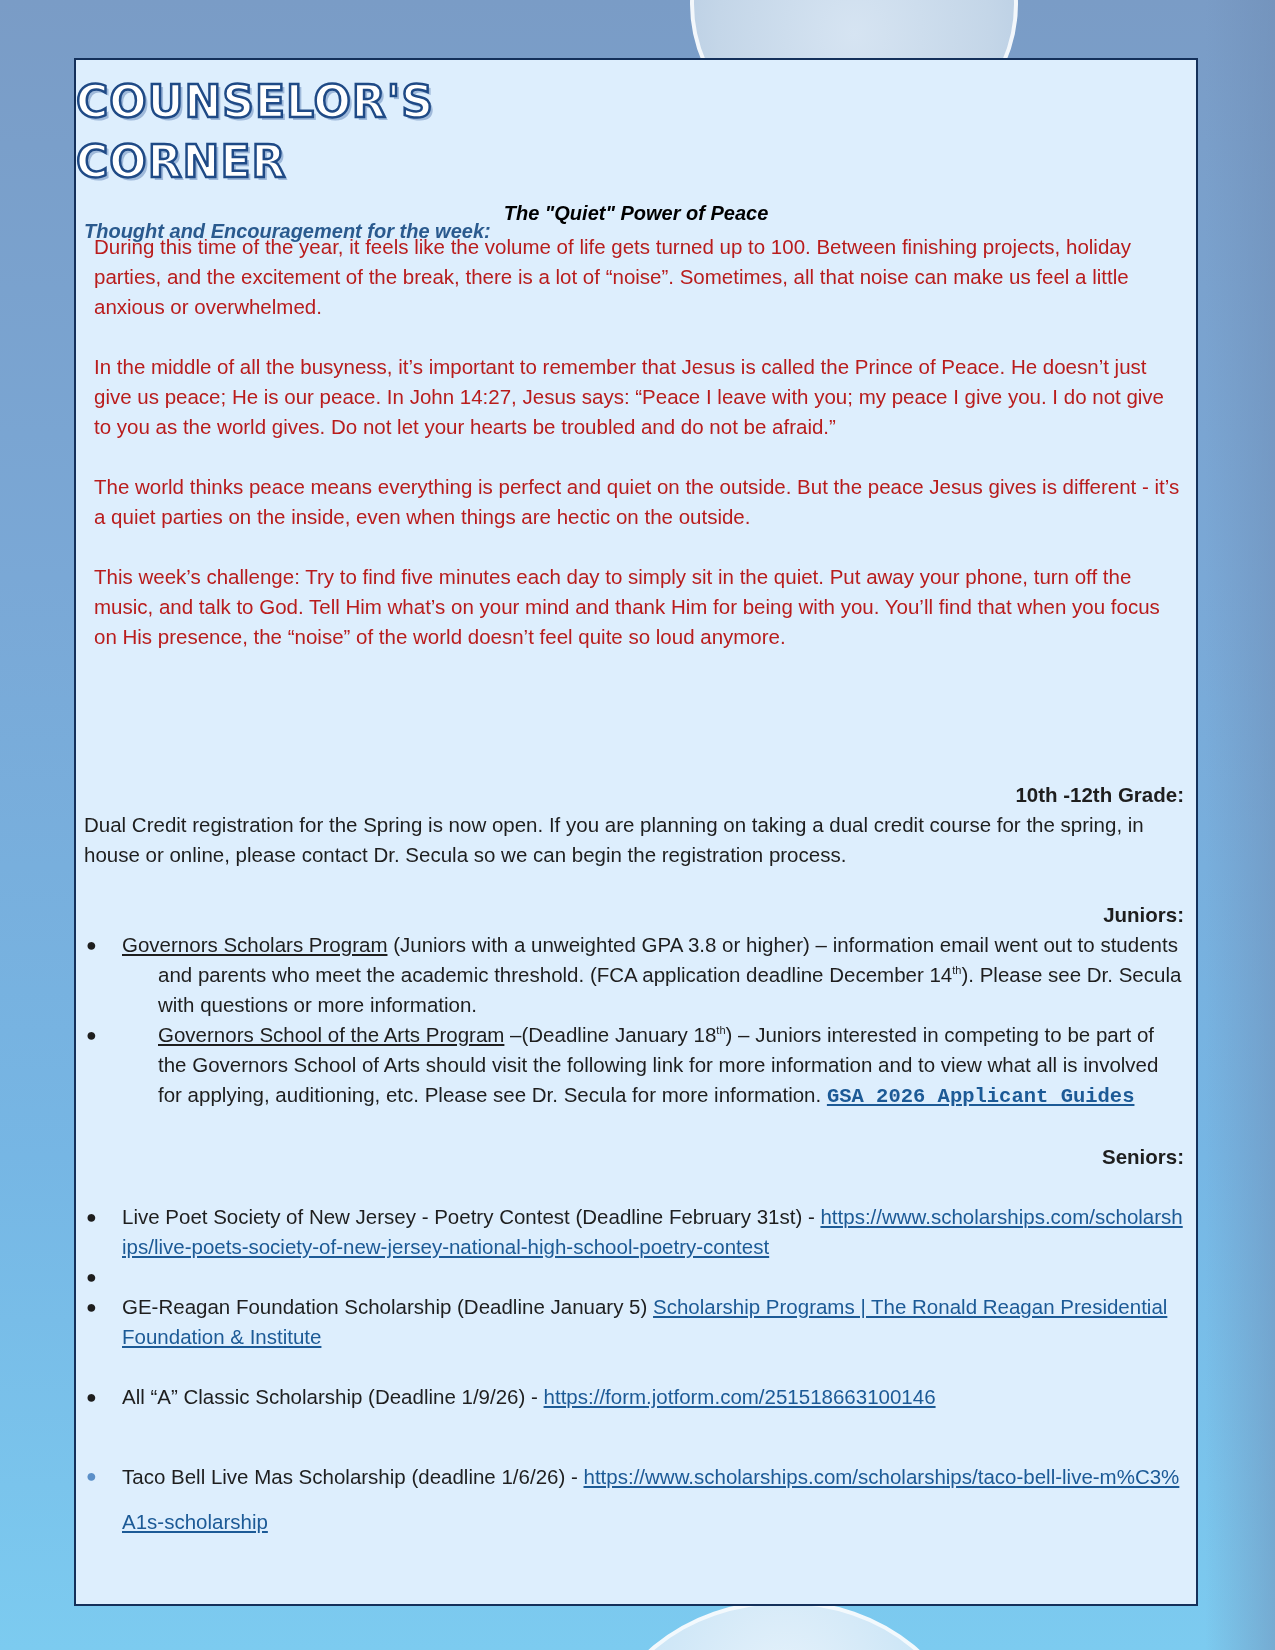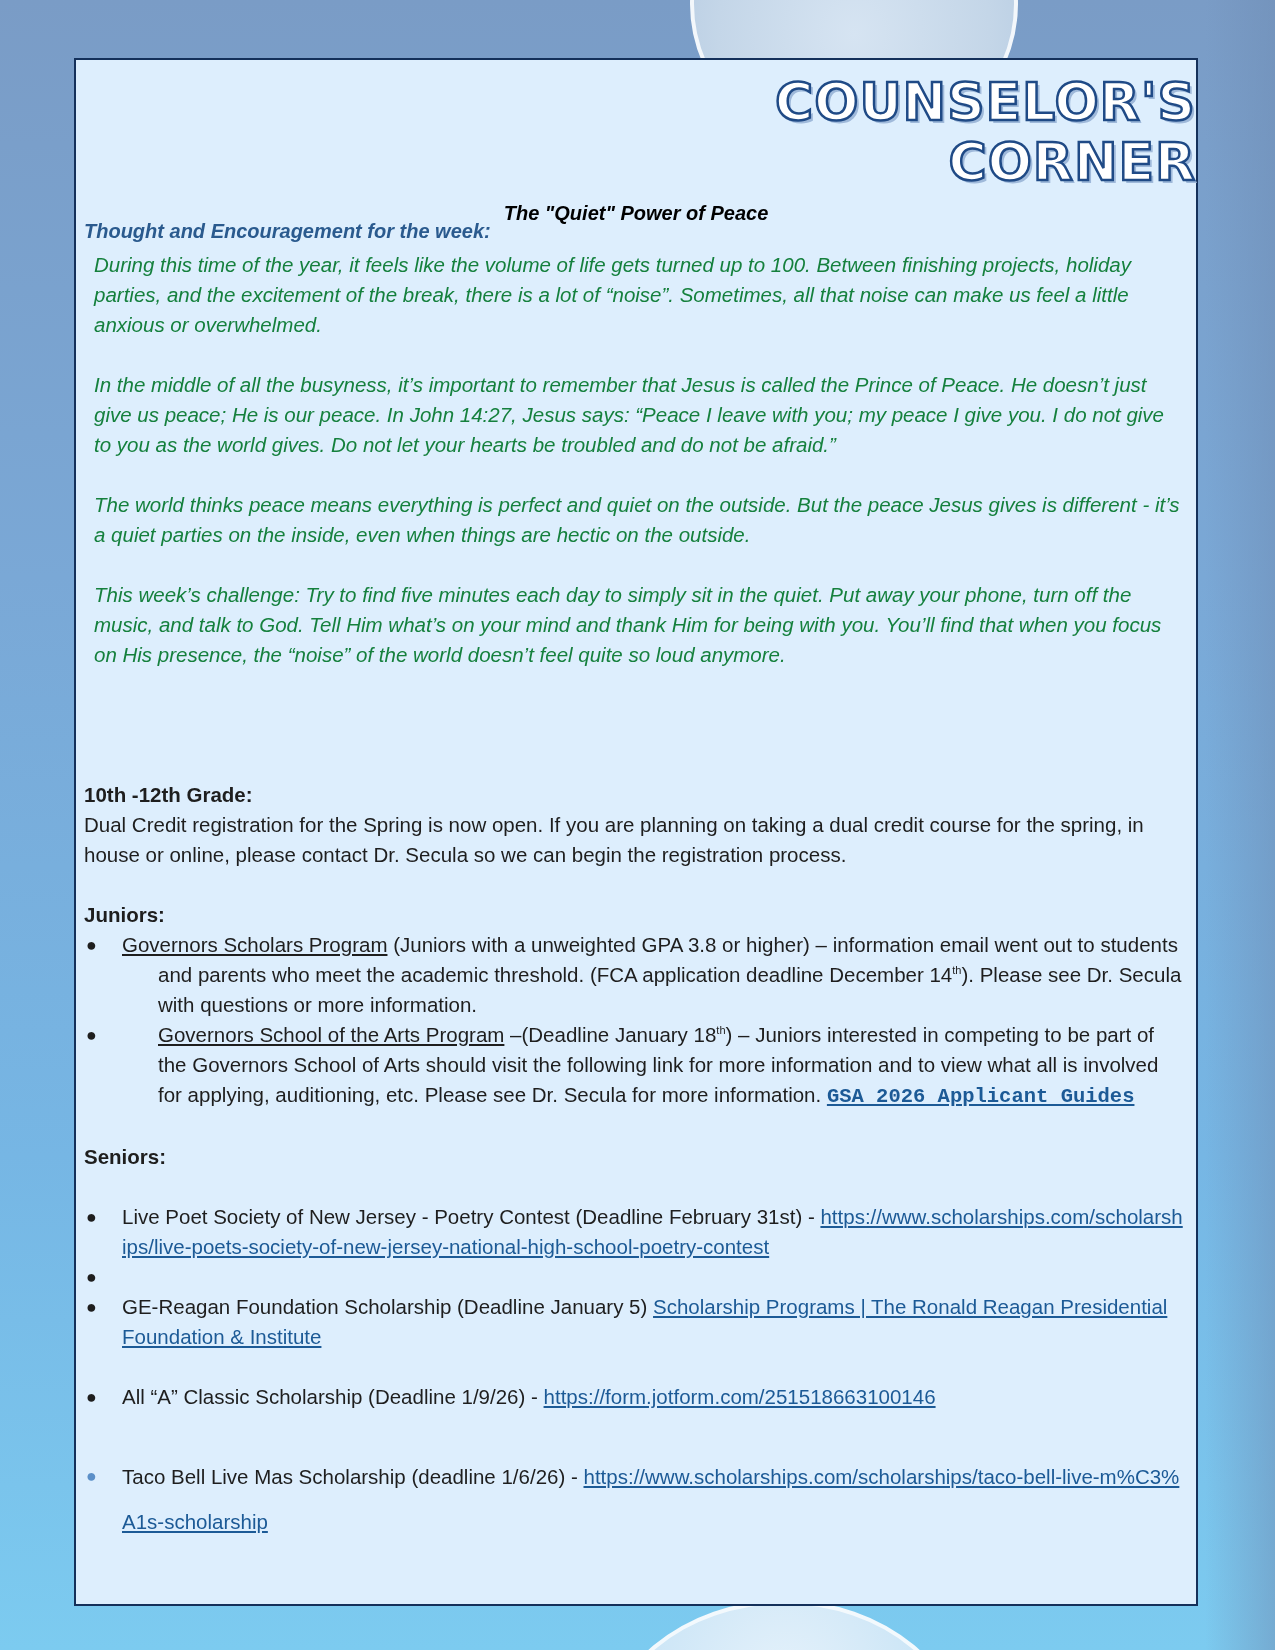--- a/index.html
+++ b/index.html
@@ -23,46 +23,46 @@
   .bg-shade-right {
     position: absolute; right: 0; top: 0; width: 70px; height: 1650px;
     background: linear-gradient(90deg, rgba(110,140,180,0) 0%, rgba(110,140,180,0.5) 100%);
   }
   .panel {
     position: absolute; left: 74px; top: 58px; width: 1124px; height: 1548px;
     background: #ddeefd; border: 2px solid #14305a; box-sizing: border-box;
     color: #1e1e1e;
   }
   .masthead {
-    text-align: right; margin-top: 12px;
+    text-align: left; margin-top: 12px;
     font-family: "DejaVu Sans", sans-serif; font-weight: bold;
-    font-size: 52px; line-height: 60px; letter-spacing: 1px;
+    font-size: 44px; line-height: 60px; letter-spacing: 1px;
     color: #ffffff;
     -webkit-text-stroke: 2.5px #1f4a86;
     text-shadow: 3px 3px 0 #9fb9da;
   }
   .subtitle {
     text-align: center; font-style: italic; font-weight: bold;
     font-size: 20px; margin-top: 10px; color: #000;
     font-family: "Liberation Sans", sans-serif;
   }
   .kicker {
     position: absolute; left: 8px; top: 160px;
     font-style: italic; font-weight: bold; font-size: 20px; color: #2a5a8e;
   }
   .body-text {
-    position: absolute; left: 18px; top: 190px; width: 1090px;
-    font-size: 20.5px; line-height: 30px; color: #15803d; font-style: italic;
+    position: absolute; left: 18px; top: 172px; width: 1090px;
+    font-size: 20.5px; line-height: 30px; color: #b91c1c;
   }
   .body-text p { margin: 0 0 30px 0; }
   .sections {
     position: absolute; left: 8px; top: 720px; width: 1100px;
     font-size: 20.5px; line-height: 30px; color: #1e1e1e;
   }
-  .heading { font-weight: bold; }
+  .heading { font-weight: bold; text-align: right; }
   .para { margin: 0 0 30px 0; }
   ul.bul { list-style: none; margin: 0; padding: 0; }
   ul.bul li { position: relative; padding-left: 38px; }
   ul.bul li .dot {
     position: absolute; left: 2px; top: 0; font-size: 18px; color: #1e1e1e;
   }
   ul.bul li .dot.blue { color: #5b8fc8; }
   .hang { padding-left: 36px; }
   .hang-first { margin-left: -36px; }
   .ul-text { text-decoration: underline; }

